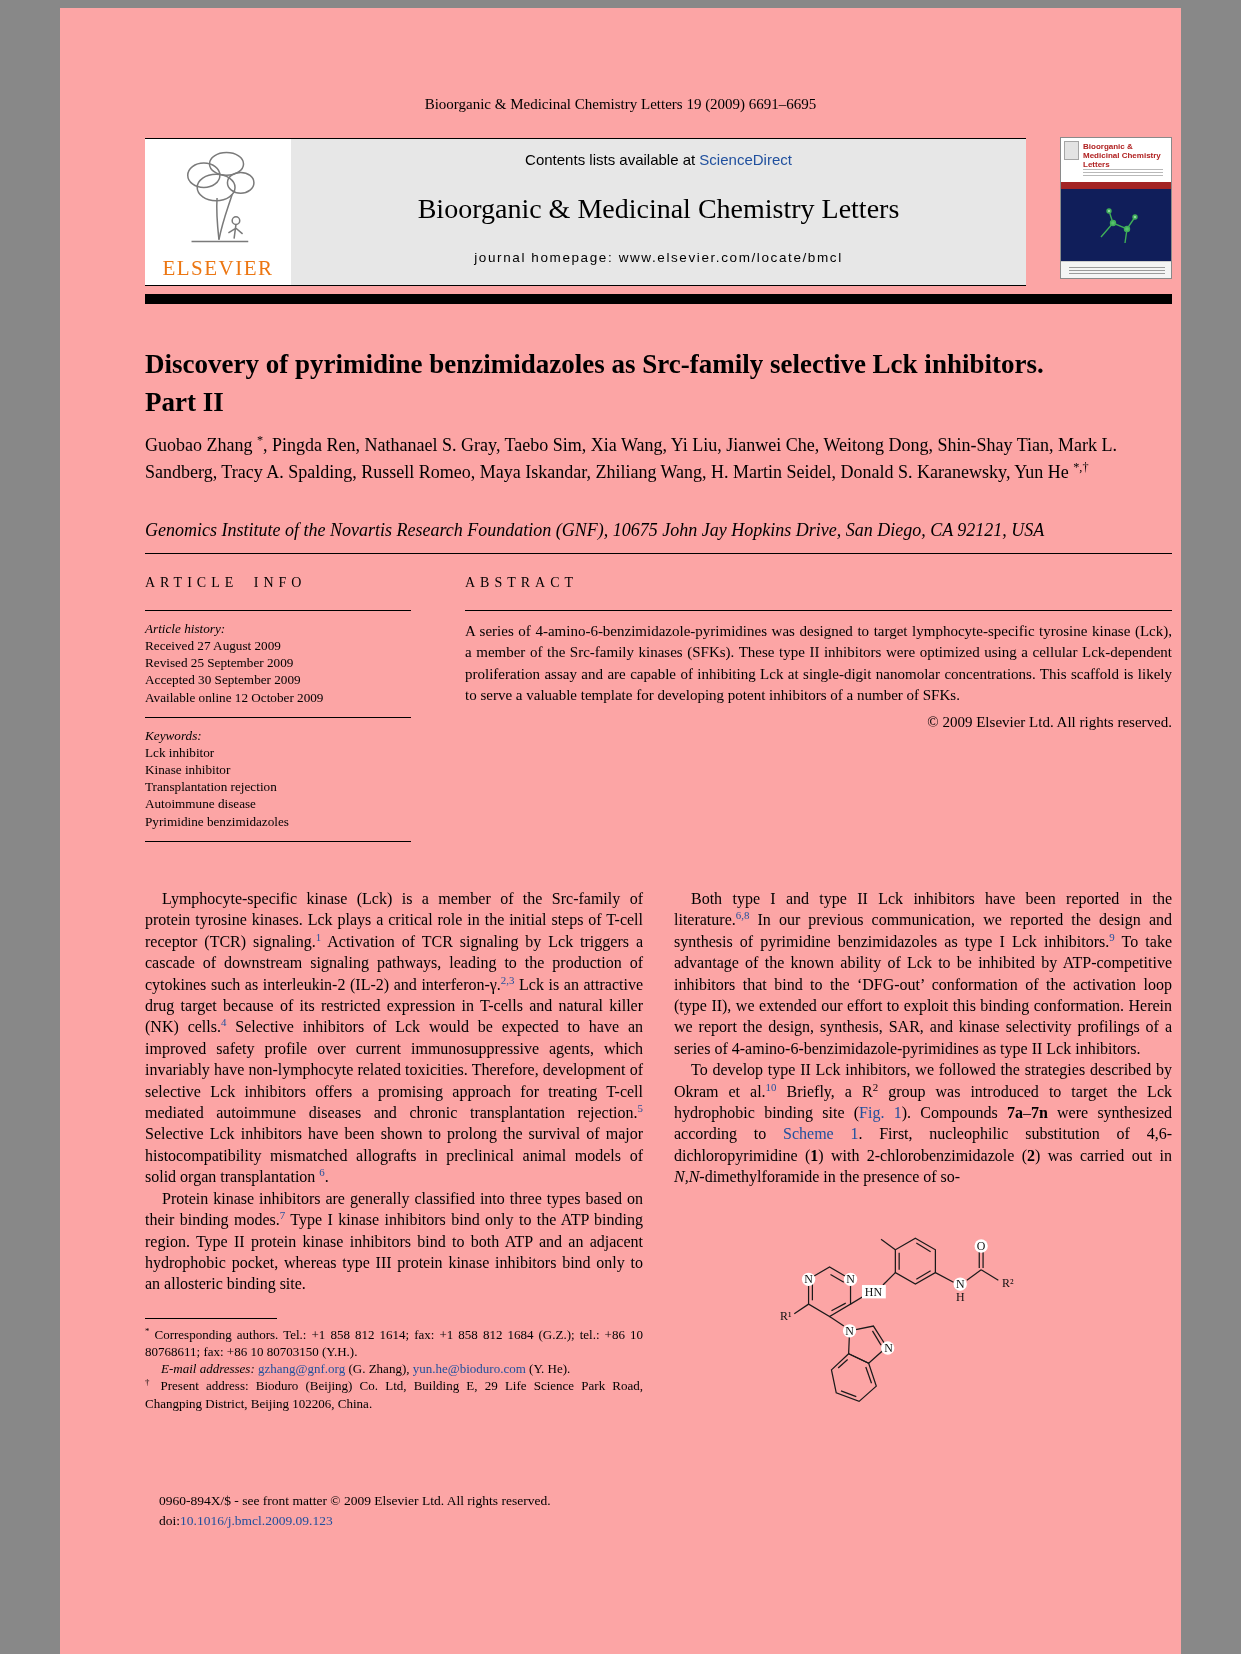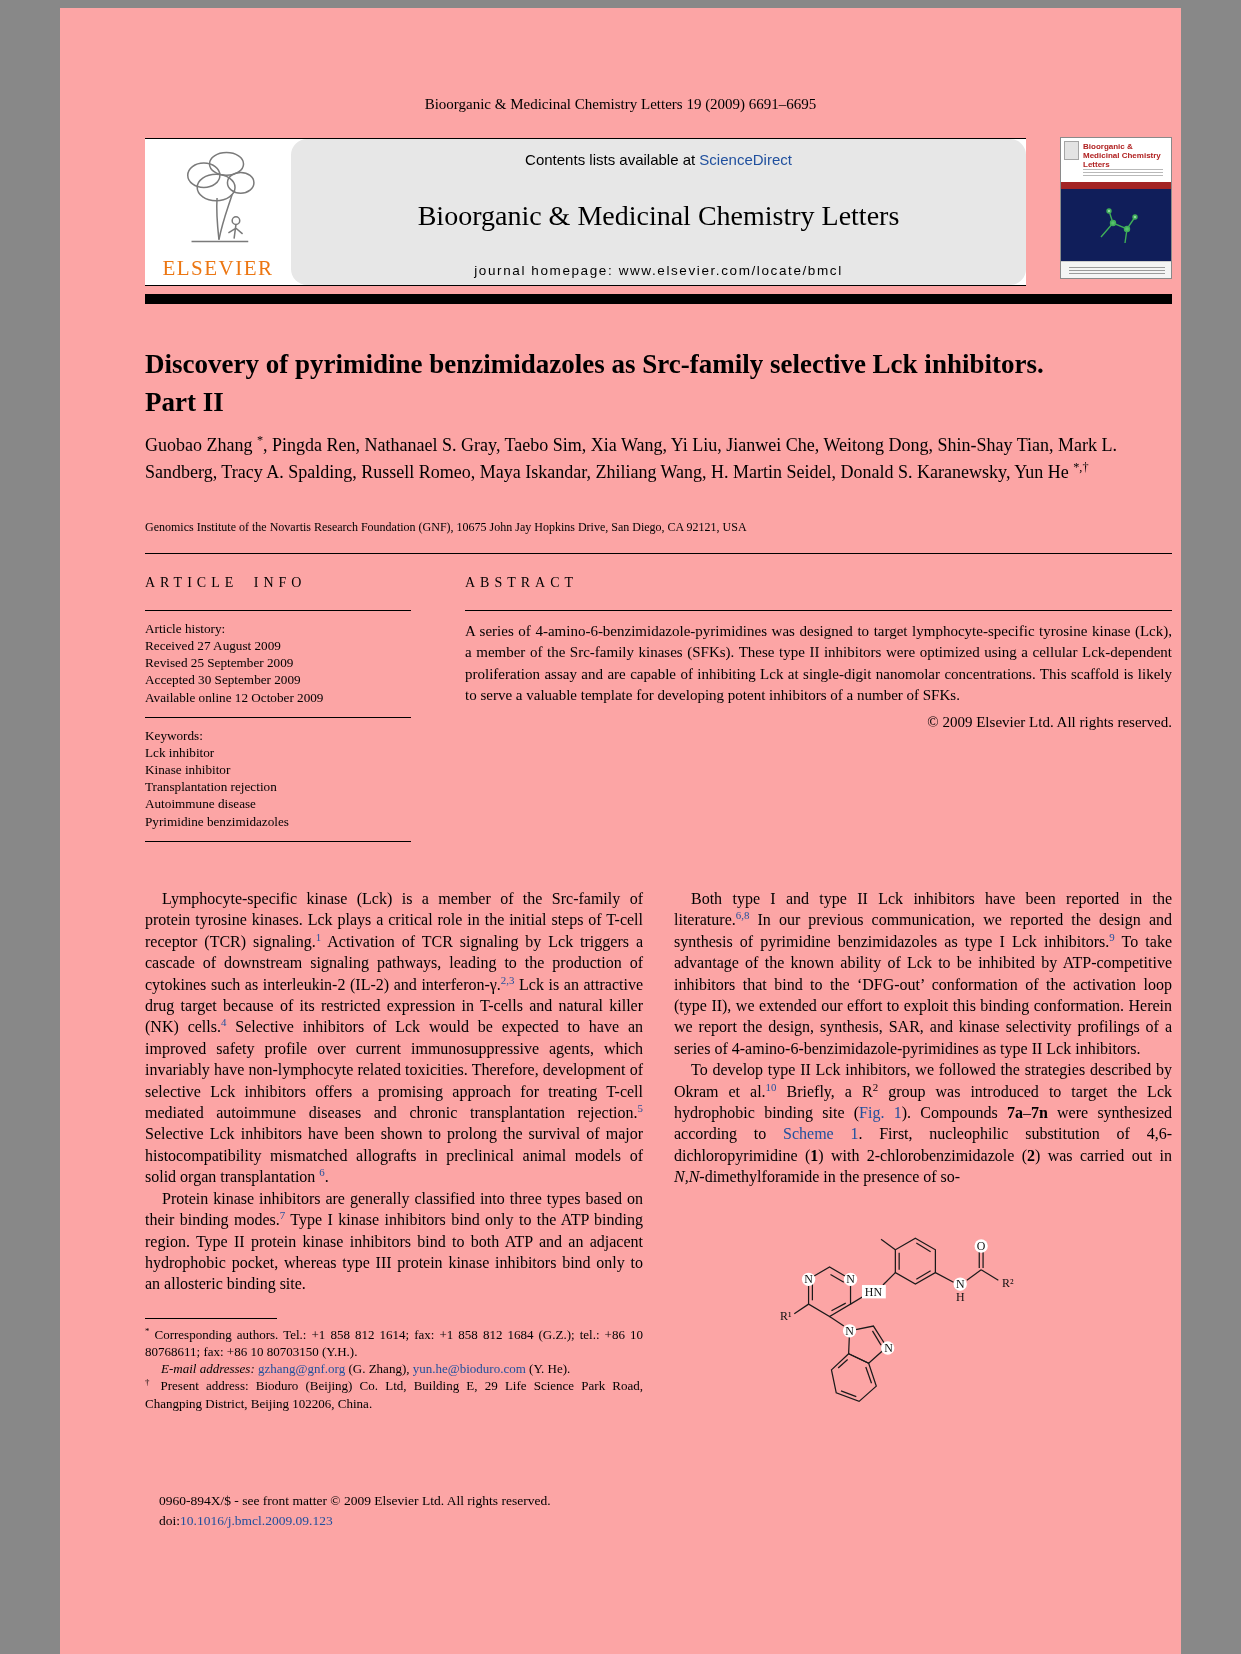--- a/index.html
+++ b/index.html
@@ -22,21 +22,21 @@
   .logo-block {
     width:146px; display:flex; flex-direction:column; align-items:center;
     justify-content:space-between; padding:6px 4px 4px;
   }
   .elsevier-word {
     color:#ec7612; font-weight:normal; font-size:21px; letter-spacing:1.5px;
     font-family:"Liberation Serif", serif;
   }
   .gray-box {
     flex:1; background:#e7e7e7; display:flex; flex-direction:column;
-    align-items:center; justify-content:space-between; padding:12px 10px 7px;border-radius:16px;
+    align-items:center; justify-content:space-between; padding:12px 10px 20px;
   }
   .contents-line { font-family:"Liberation Sans", sans-serif; font-size:15px; }
   .link { color:#20509e; cursor:pointer; text-decoration:none; }
   .journal-title-big { font-size:28px; }
   .homepage-line {
     font-family:"Liberation Sans", sans-serif; font-size:13.5px; letter-spacing:1.6px;
   }
   
   .cover {
     position:absolute; top:129px; left:1000px; width:112px; height:142px;
@@ -53,27 +53,27 @@
   .cover-art { position:absolute; top:51px; left:0; width:112px; height:74px; background:#101e5a; }
   .cover-bottom { position:absolute; bottom:0; left:0; width:112px; height:17px; background:#f4f4f4; border-top:1px solid #ccc; }
   .cover-bottom-lines { position:absolute; bottom:4px; left:8px; width:96px; height:8px;
     background:repeating-linear-gradient(#f4f4f4 0 1px, #9a9a9a 1px 2px, #f4f4f4 2px 3px); }
   
   .black-bar { position:absolute; top:286px; left:85px; width:1027px; height:10px; background:#000; }
   .rule-full { position:absolute; top:545px; left:85px; width:1027px; border-top:1.2px solid #000; }
   
   .title { position:absolute; top:337px; left:85px; width:1035px; font-size:27px; font-weight:bold; line-height:1.42; }
   .authors { position:absolute; top:424px; left:85px; width:1035px; font-size:18px; line-height:1.5; }
-  .affiliation { position:absolute; top:512px; left:85px; width:1035px; font-size:12px; }
+  .affiliation { position:absolute; top:512px; left:85px; width:1035px; font-style:italic; font-size:18px; }
   sup { font-size:68%; line-height:0; vertical-align:super; }
   
   .info-col { position:absolute; top:567px; left:85px; width:266px; }
   .col-heading { font-size:14px; letter-spacing:5px; word-spacing:7px; padding-bottom:19px; border-bottom:1.2px solid #000; }
   .info-section { padding:9px 0 11px; border-bottom:1.2px solid #000; font-size:13.2px; line-height:1.3; }
-  .info-label { }
+  .info-label { font-style:italic; }
   .abstract-col { position:absolute; top:567px; left:405px; width:707px; }
   .abstract-text { font-size:15px; line-height:1.43; text-align:justify; padding-top:10px; }
   .abstract-copy { text-align:right; font-size:15px; margin-top:7px; }
   
   .body-col { position:absolute; top:880px; width:498px; font-size:16px; line-height:21.4px; text-align:justify; hyphens:auto; }
   .body-left { left:85px; }
   .body-right { left:614px; }
   .body-col p { text-indent:17px; margin:0; }
   .s-link { color:#20509e; }
   sup.s-suplink { color:#20509e; }

